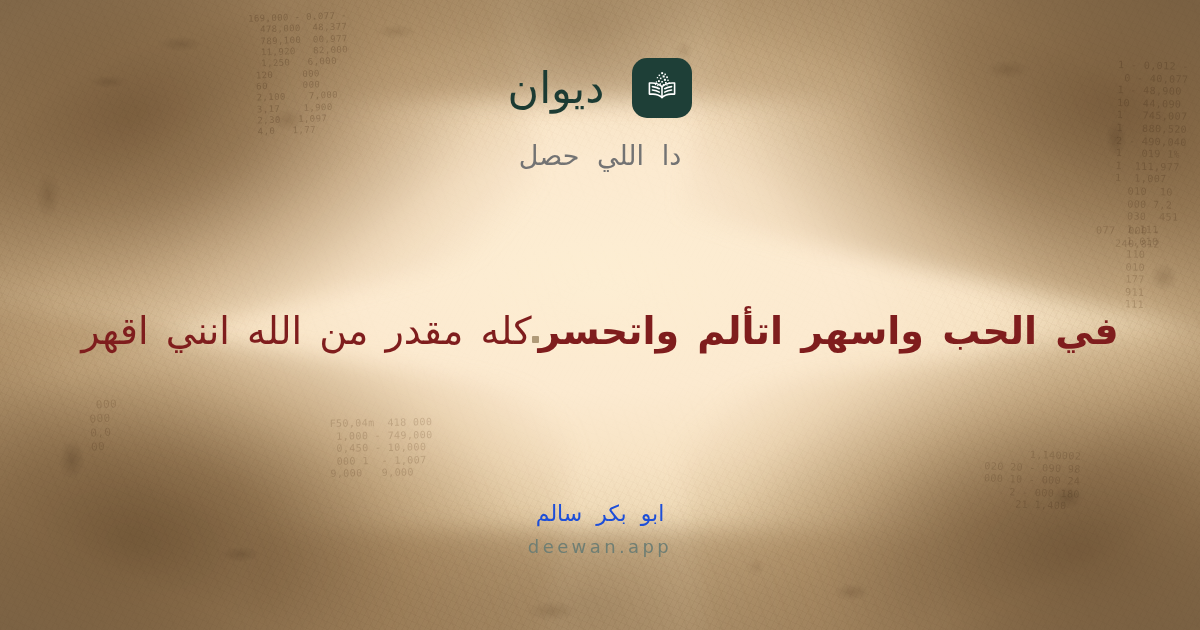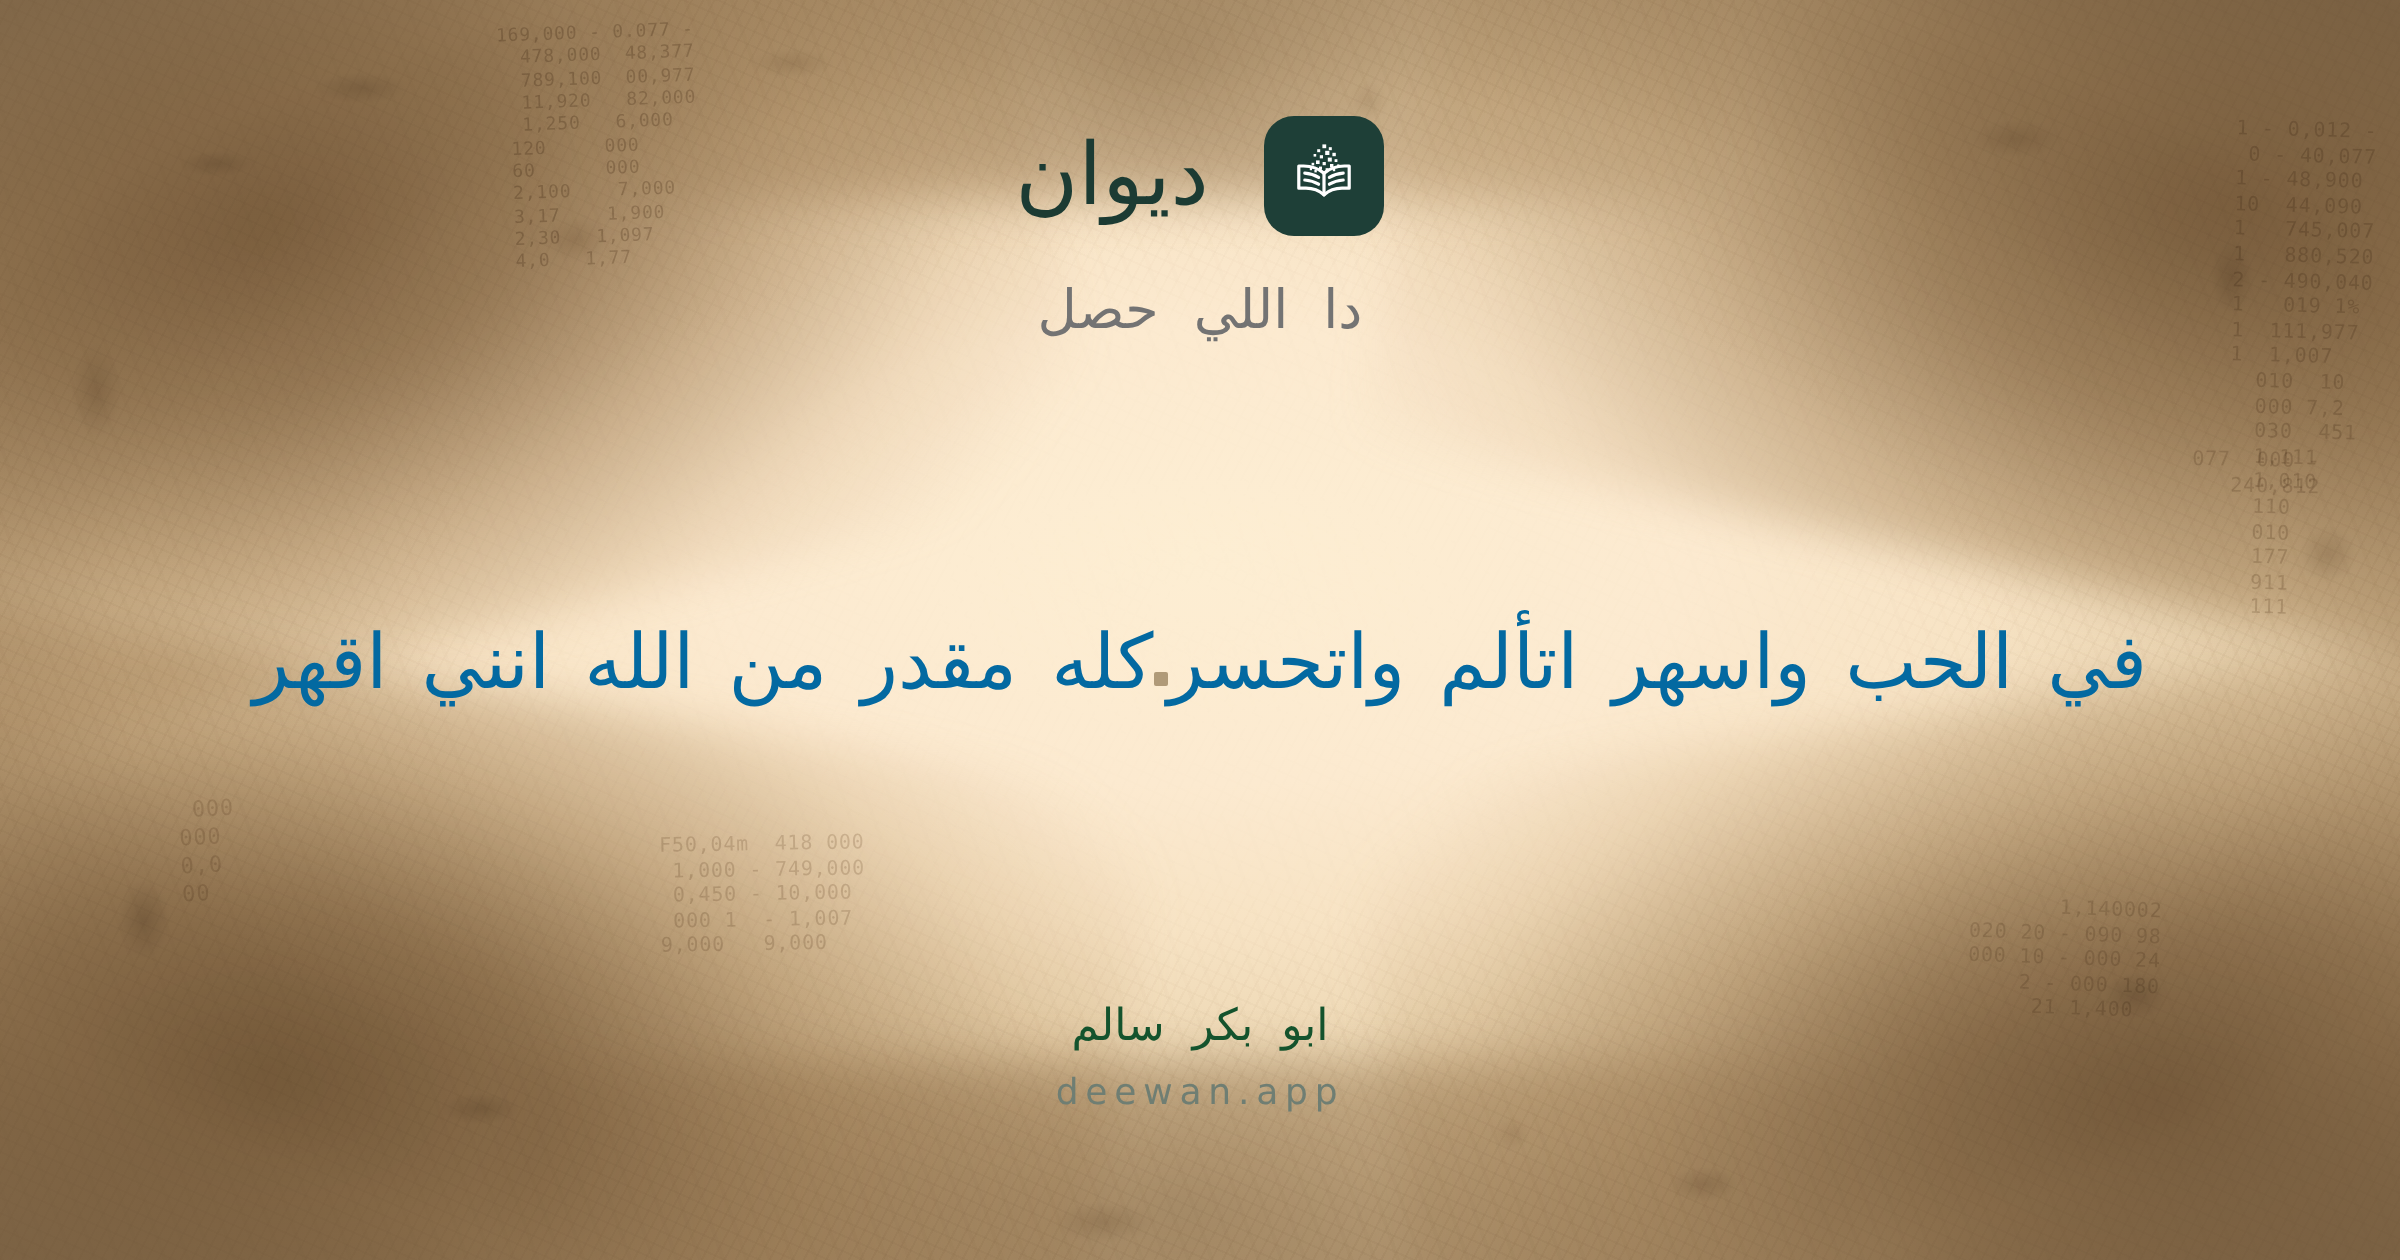--- a/index.html
+++ b/index.html
@@ -228,26 +228,26 @@
     display: flex;
     flex-direction: row;
     align-items: center;
     justify-content: center;
     gap: 0;
   }
 
   .hemistich {
     font-size: 38px;
     line-height: 1.35;
-    color: #0369a1;
+    color: #7f1d1d;
     white-space: nowrap;
     word-spacing: 5px;
   }
   .hemistich-first  { padding-left: 26px; }
-  .hemistich-second { padding-right: 26px; }
+  .hemistich-second { padding-right: 26px; font-weight: bold; }
 
   .verse-dot {
     width: 7px;
     height: 7px;
     border-radius: 1px;
     background: #b09a78;
     flex: 0 0 auto;
     align-self: center;
     margin-top: 16px;
   }
@@ -258,21 +258,21 @@
     right: 0;
     top: 500px;
     display: flex;
     flex-direction: column;
     align-items: center;
   }
 
   .author {
     font-size: 22px;
     line-height: 1.25;
-    color: #14532d;
+    color: #1d4ed8;
     word-spacing: 7px;
     white-space: nowrap;
   }
 
   .site {
     margin-top: 10px;
     font-size: 18px;
     line-height: 1;
     color: #6f7e73;
     letter-spacing: 3.4px;

